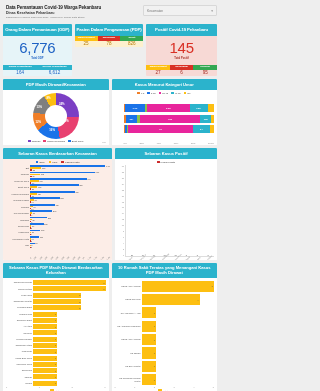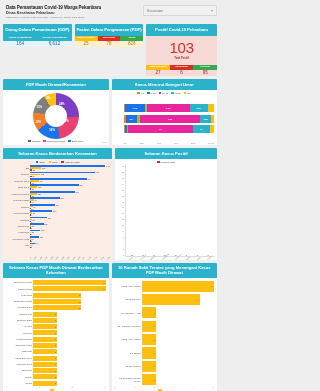--- a/index.html
+++ b/index.html
@@ -136,20 +136,24 @@
     <div class="kec-box">
       <span class="lbl">Kecamatan</span>
       <span class="caret">▾</span>
     </div>
   </div>
 
   <div class="kpis">
 
     <div class="kpi">
       <div class="kpi-hd" style="background:#2BB3CC">Orang Dalam Pemantauan (ODP)</div>
+      <div class="kpi-body" style="background:#E6F4F8">
+        <div class="kpi-num" style="color:#1E62C4">6,776</div>
+        <div class="kpi-sub" style="color:#1E62C4">Total ODP</div>
+      </div>
       <div class="kpi-seg">
         <div class="seg">
           <div class="seg-h" style="background:#2BB3CC">Dalam Pemantauan</div>
           <div class="seg-v" style="background:#E6F4F8;color:#1E62C4">164</div>
         </div>
         <div class="seg">
           <div class="seg-h" style="background:#2BB3CC">Selesai Pemantauan</div>
           <div class="seg-v" style="background:#E6F4F8;color:#1E62C4">6,612</div>
         </div>
       </div>
@@ -169,21 +173,21 @@
         <div class="seg">
           <div class="seg-h" style="background:#34A853">Sehat</div>
           <div class="seg-v" style="background:#FDF0CE;color:#B87A06">826</div>
         </div>
       </div>
     </div>
 
     <div class="kpi wide">
       <div class="kpi-hd" style="background:#2BB3CC">Positif Covid-19 Pekanbaru</div>
       <div class="kpi-body" style="background:#F7D9D5">
-        <div class="kpi-num" style="color:#D93025">103</div>
+        <div class="kpi-num" style="color:#D93025">145</div>
         <div class="kpi-sub" style="color:#A62B22">Total Positif</div>
       </div>
       <div class="kpi-seg">
         <div class="seg">
           <div class="seg-h" style="background:#FDBF11">Masih Dirawat</div>
           <div class="seg-v" style="background:#F7D9D5;color:#A62B22">27</div>
         </div>
         <div class="seg">
           <div class="seg-h" style="background:#D93025">Meninggal</div>
           <div class="seg-v" style="background:#F7D9D5;color:#A62B22">6</div>

